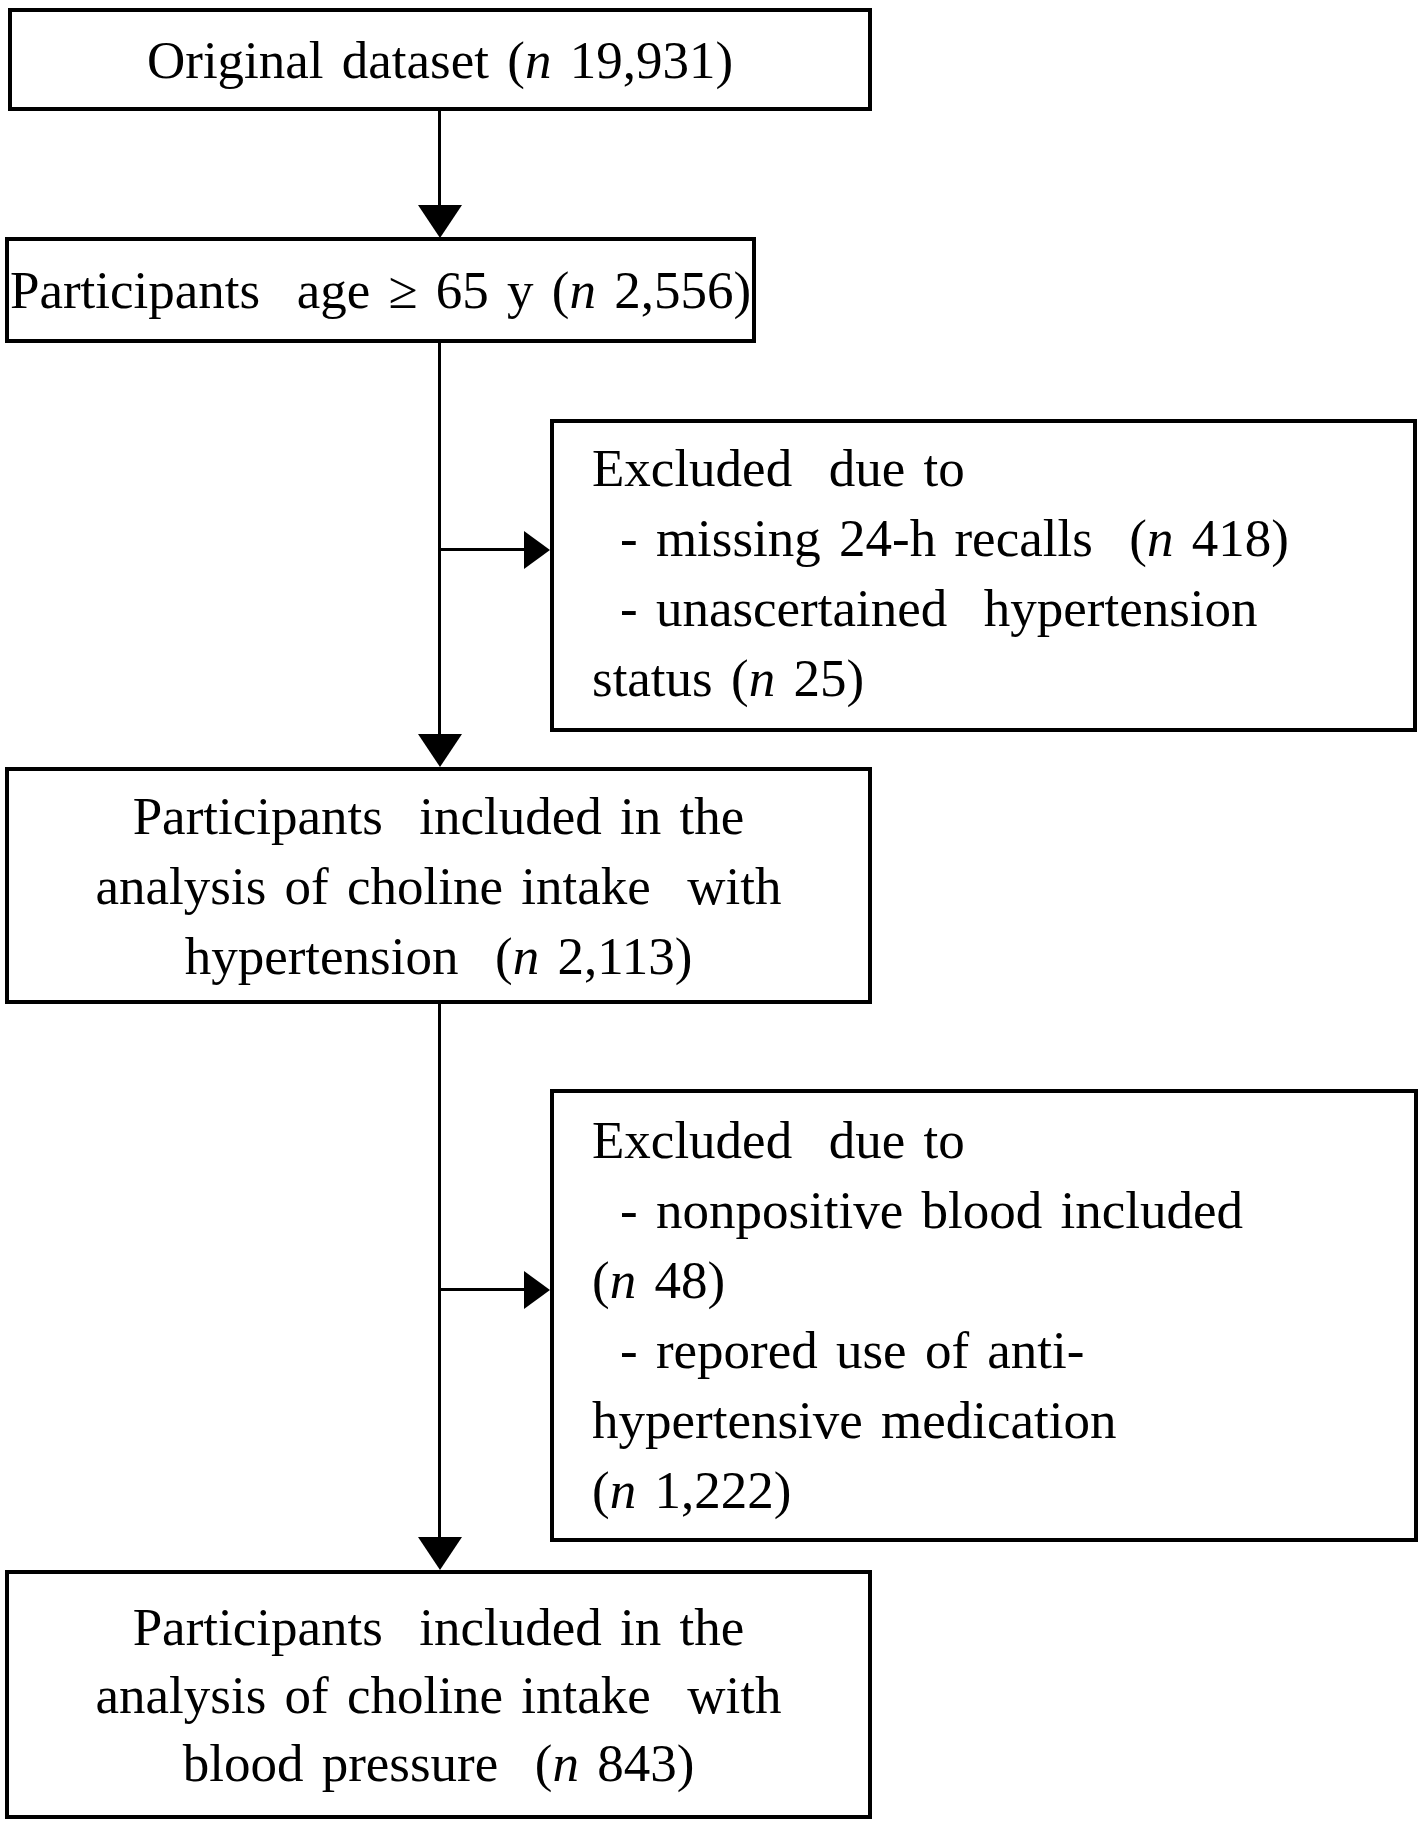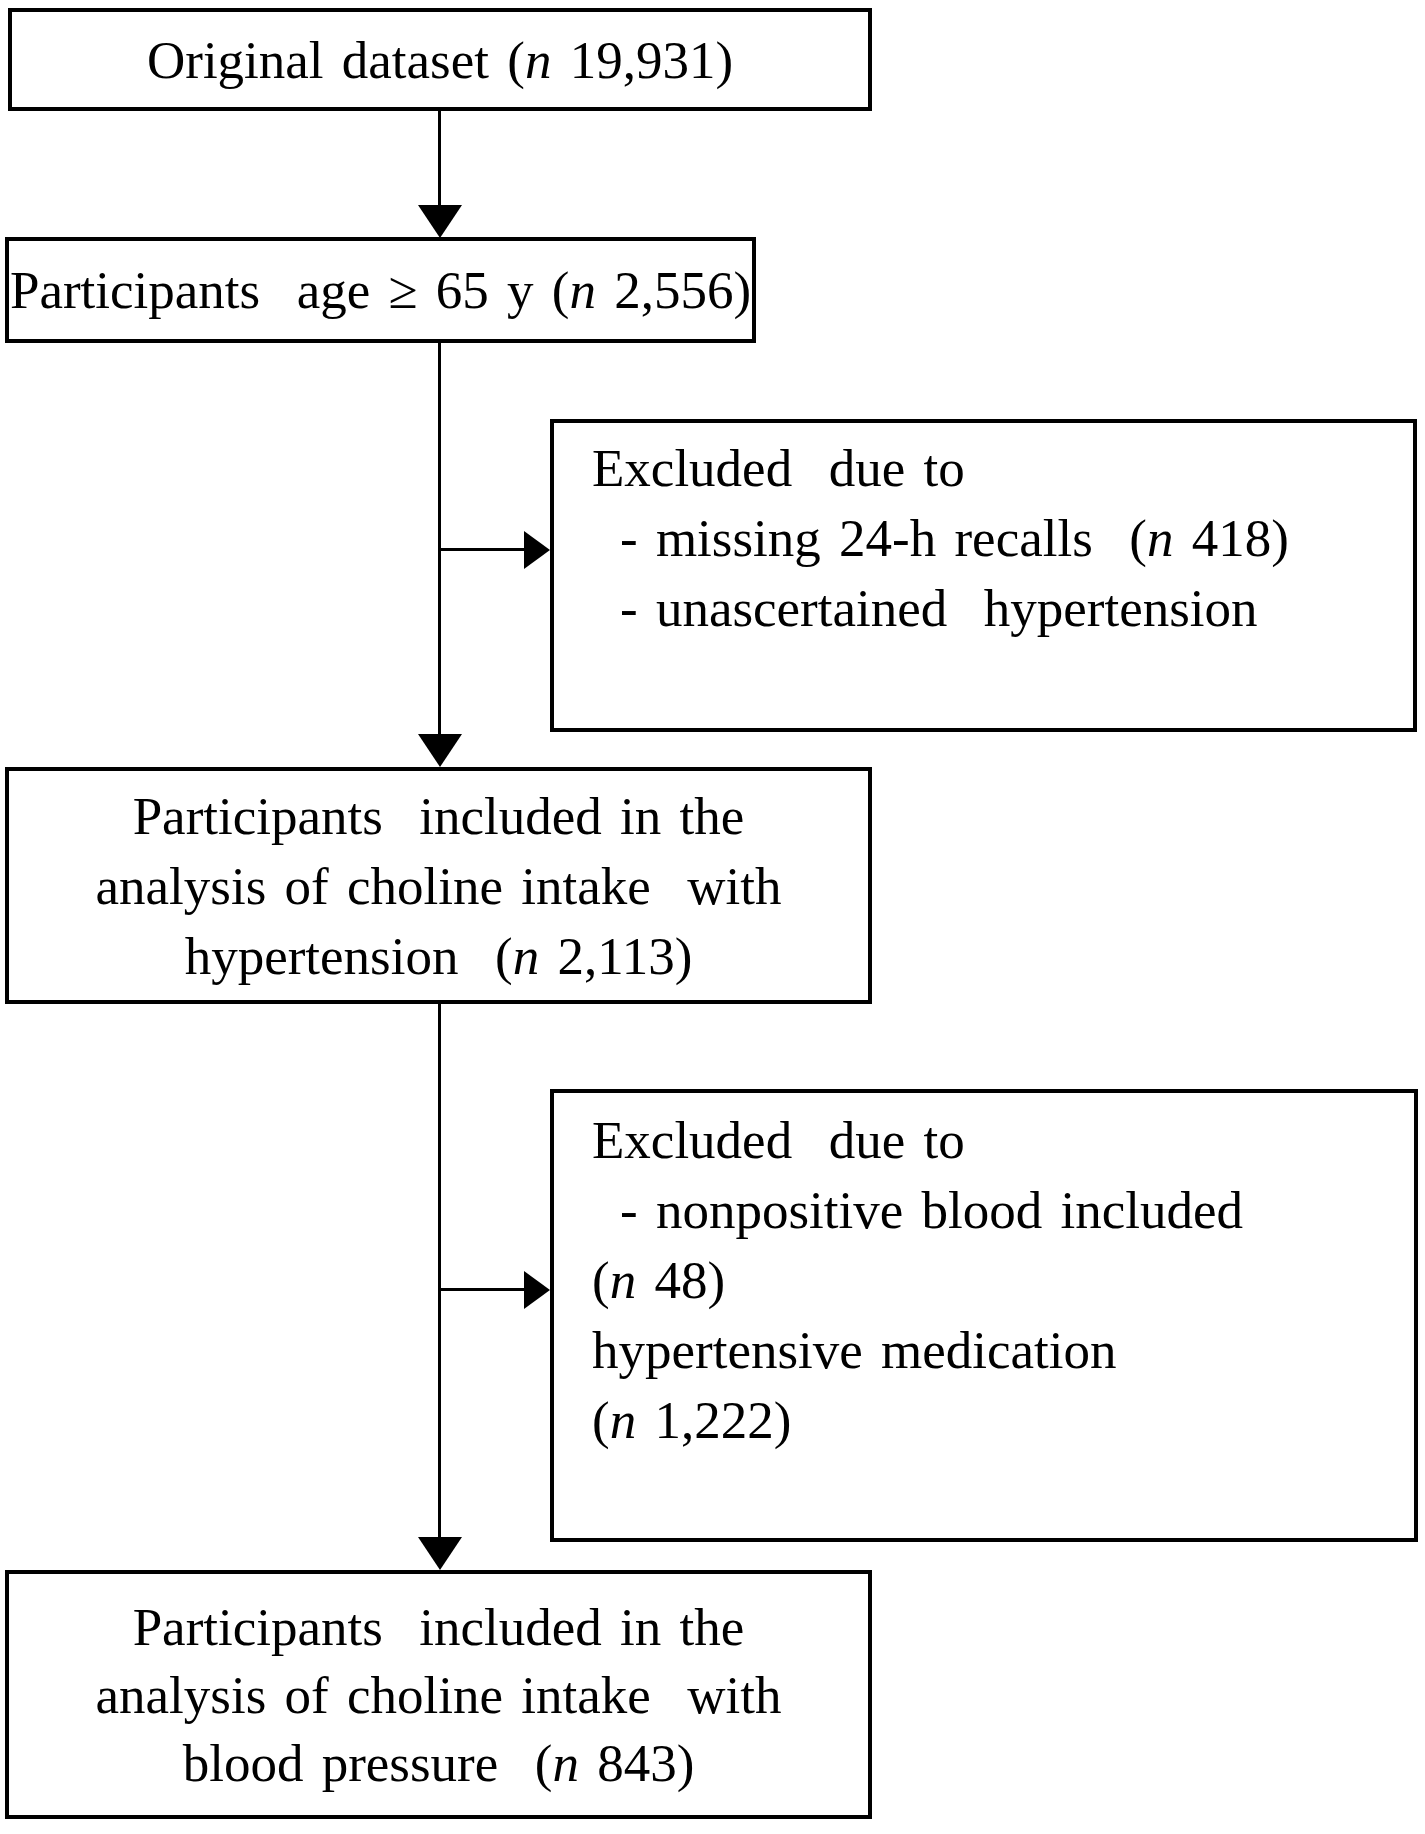--- a/index.html
+++ b/index.html
@@ -52,38 +52,40 @@
   <div class="vline" style="left:438px; top:342px; height:393px;"></div>
   <div class="head-down" style="left:418px; top:734px;"></div>
 
   <div class="hline" style="left:440px; top:548px; width:85px;"></div>
   <div class="head-right" style="left:524px; top:531px;"></div>
 
   <div class="box excl" style="left:550px; top:395px; width:867px; height:313px;">
       <div class="line">Excluded&nbsp; due to</div>
       <div class="line indent">- missing 24-h recalls &nbsp;(<i>n</i> 418)</div>
       <div class="line indent">- unascertained&nbsp; hypertension</div>
+      <div class="line">status (<i>n</i> 25)</div>
     </div>
 
   <div class="box flex-center txt-center" style="left:5px; top:767px; width:867px; height:237px;">
       <div class="line">Participants&nbsp; included in the</div>
       <div class="line">analysis of choline intake&nbsp; with</div>
       <div class="line">hypertension &nbsp;(<i>n</i> 2,113)</div>
     </div>
 
   <div class="vline" style="left:438px; top:1003px; height:535px;"></div>
   <div class="head-down" style="left:418px; top:1537px;"></div>
 
   <div class="hline" style="left:440px; top:1288px; width:85px;"></div>
   <div class="head-right" style="left:524px; top:1271px;"></div>
 
   <div class="box excl" style="left:550px; top:1065px; width:868px; height:453px; padding-top:12px;">
       <div class="line">Excluded&nbsp; due to</div>
       <div class="line indent">- nonpositive blood included</div>
       <div class="line">(<i>n</i> 48)</div>
+      <div class="line indent">- repored use of anti-</div>
       <div class="line">hypertensive medication</div>
       <div class="line">(<i>n</i> 1,222)</div>
     </div>
 
   <div class="box flex-center txt-center lh68" style="left:5px; top:1570px; width:867px; height:249px;">
       <div class="line">Participants&nbsp; included in the</div>
       <div class="line">analysis of choline intake&nbsp; with</div>
       <div class="line">blood pressure &nbsp;(<i>n</i> 843)</div>
     </div>
 

